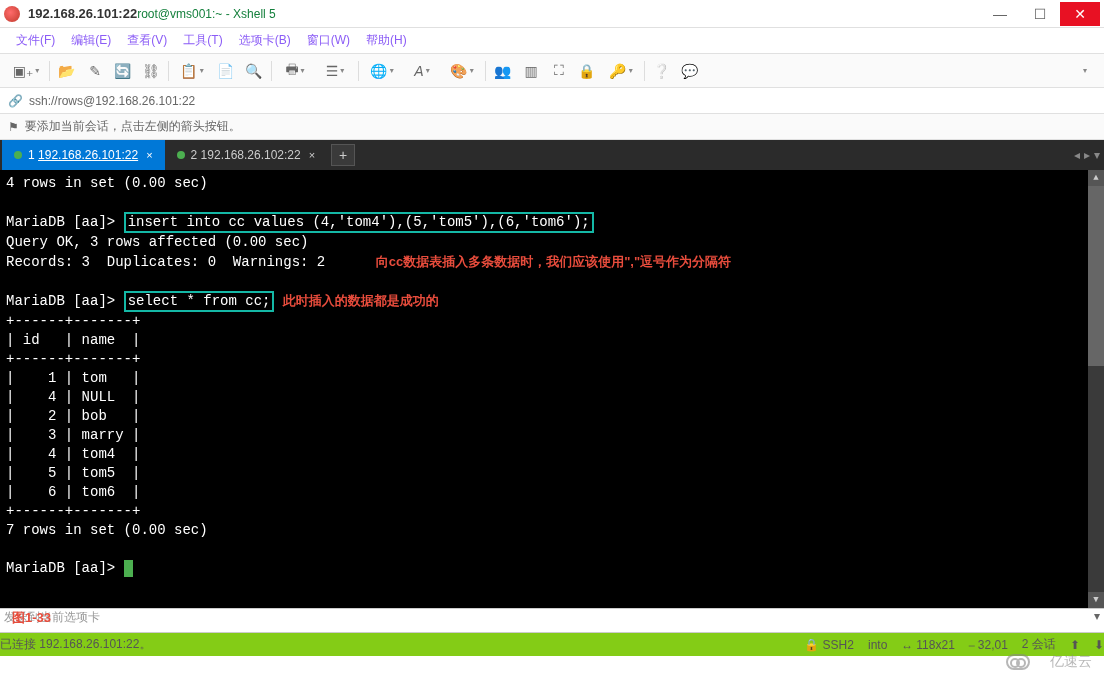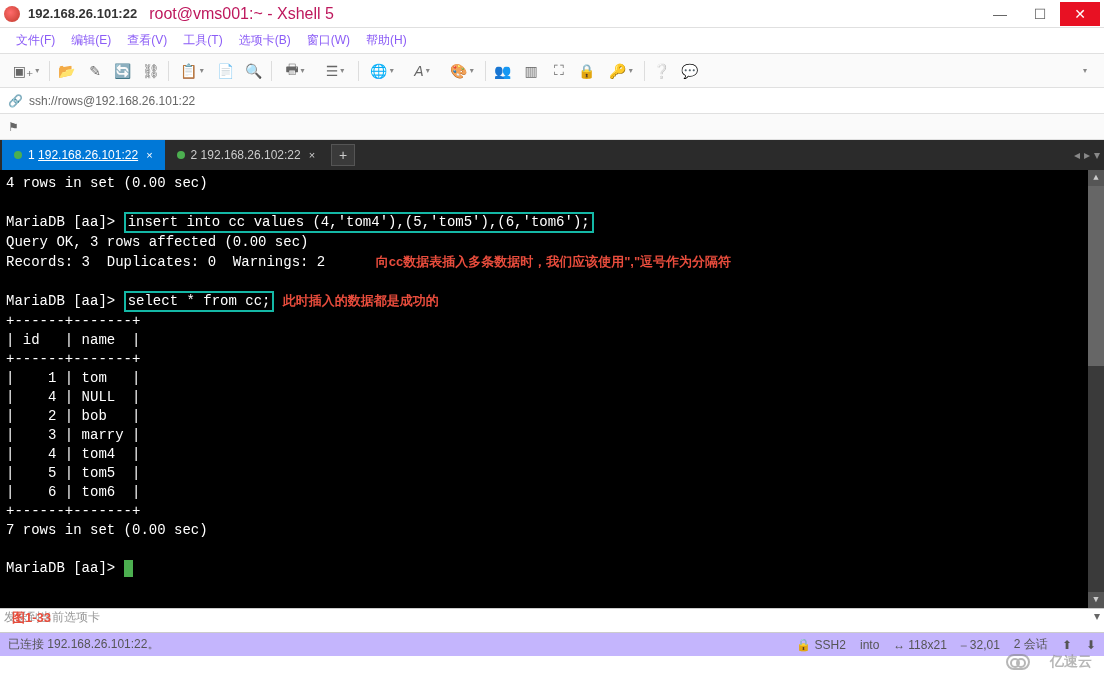--- a/index.html
+++ b/index.html
@@ -2,21 +2,21 @@
 <html><head>
 <meta charset="utf-8">
 <style>
 * { margin: 0; padding: 0; box-sizing: border-box; }
 body { font-family: "Microsoft YaHei", Arial, sans-serif; font-size: 12px; background: #fff; width: 1104px; height: 679px; overflow: hidden; position: relative; }
 
 
 .titlebar { height: 28px; background: #fff; display: flex; align-items: center; padding: 0 4px; border-bottom: 1px solid #e0e0e0; }
 .app-icon { width: 16px; height: 16px; background: radial-gradient(circle at 40% 40%, #ff6b6b, #c0392b); border-radius: 50%; margin-right: 8px; }
 .title-main { font-weight: bold; font-size: 13px; color: #333; }
-.title-sub { color: #be185d; margin-left: 12px; font-size: 16px; }
+.title-sub { color: #15803d; font-size: 12px; }
 .win-controls { margin-left: auto; display: flex; }
 .win-btn { width: 40px; height: 24px; display: flex; align-items: center; justify-content: center; font-size: 14px; cursor: pointer; }
 .win-btn.close { background: #e81123; color: #fff; }
 .win-btn.min, .win-btn.max { color: #666; }
 
 
 .menubar { height: 26px; display: flex; align-items: center; padding: 0 8px; border-bottom: 1px solid #e0e0e0; }
 .menu-item { padding: 4px 8px; color: #8b5cf6; cursor: pointer; font-size: 12px; }
 
 
@@ -53,26 +53,26 @@
 .terminal .cursor { background: #4caf50; display: inline-block; width: 9px; height: 17px; vertical-align: middle; }
 .term-scrollbar { position: absolute; right: 0; top: 0; width: 16px; height: 100%; background: #3a3a3a; }
 .term-scroll-thumb { position: absolute; right: 0; width: 16px; background: #666; }
 .term-scroll-arrow { position: absolute; right: 0; width: 16px; height: 16px; background: #555; color: #ccc; font-size: 9px; display: flex; align-items: center; justify-content: center; }
 
 
 .inputbar { height: 24px; border-top: 1px solid #ccc; background: #fff; display: flex; align-items: flex-start; padding: 0 4px; color: #999; font-size: 12px; position: relative; }
 .fig-label { position: absolute; left: 12px; color: #e74c3c; font-weight: bold; font-size: 13px; }
 
 
-.statusbar { height: 24px; border-top: 1px solid #ccc; background: #c4b5fd; display: flex; align-items: center; padding: 0 8px; color: #555; font-size: 12px; }
+.statusbar { height: 24px; border-top: 1px solid #ccc; background: #84cc16; display: flex; align-items: center; padding: 0 0; color: #555; font-size: 12px; }
 .status-right { margin-left: auto; display: flex; align-items: center; gap: 14px; }
 .status-item { display: flex; align-items: center; gap: 3px; }
 
 
-.watermark { position: absolute; right: 12px; bottom: 8px; display: flex; align-items: center; opacity: 0.6; color: #888; font-size: 14px; font-weight: bold; gap: 20px; }
+.watermark { position: absolute; right: 12px; bottom: 8px; display: flex; align-items: center; opacity: 0.6; color: #888; font-size: 14px; font-weight: normal; gap: 20px; }
 .watermark-icon { width: 24px; height: 16px; border: 2px solid #888; border-radius: 10px; position: relative; }
 .watermark-icon::before, .watermark-icon::after { content: ""; position: absolute; width: 6px; height: 6px; border: 2px solid #888; border-radius: 50%; top: 2px; }
 .watermark-icon::before { left: 2px; }
 .watermark-icon::after { right: 2px; }
 </style>
 </head>
 <body>
 
 <div class="titlebar">
   <div class="app-icon"></div>
@@ -128,20 +128,21 @@
   <div class="tool-btn tool-drop"></div>
 </div>
 
 <div class="addressbar">
   <span class="addr-icon">🔗</span>
   <span>ssh://rows@192.168.26.101:22</span>
 </div>
 
 <div class="infobar">
   <span class="flag">⚑</span>
+  <span>要添加当前会话，点击左侧的箭头按钮。</span>
 </div>
 
 <div class="tabbar">
   <div class="tab active">
     <span class="dot green"></span>
     <span>1</span>&nbsp;
     <span class="label">192.168.26.101:22</span>
     <span class="close-x">×</span>
   </div>
   <div class="tab">

